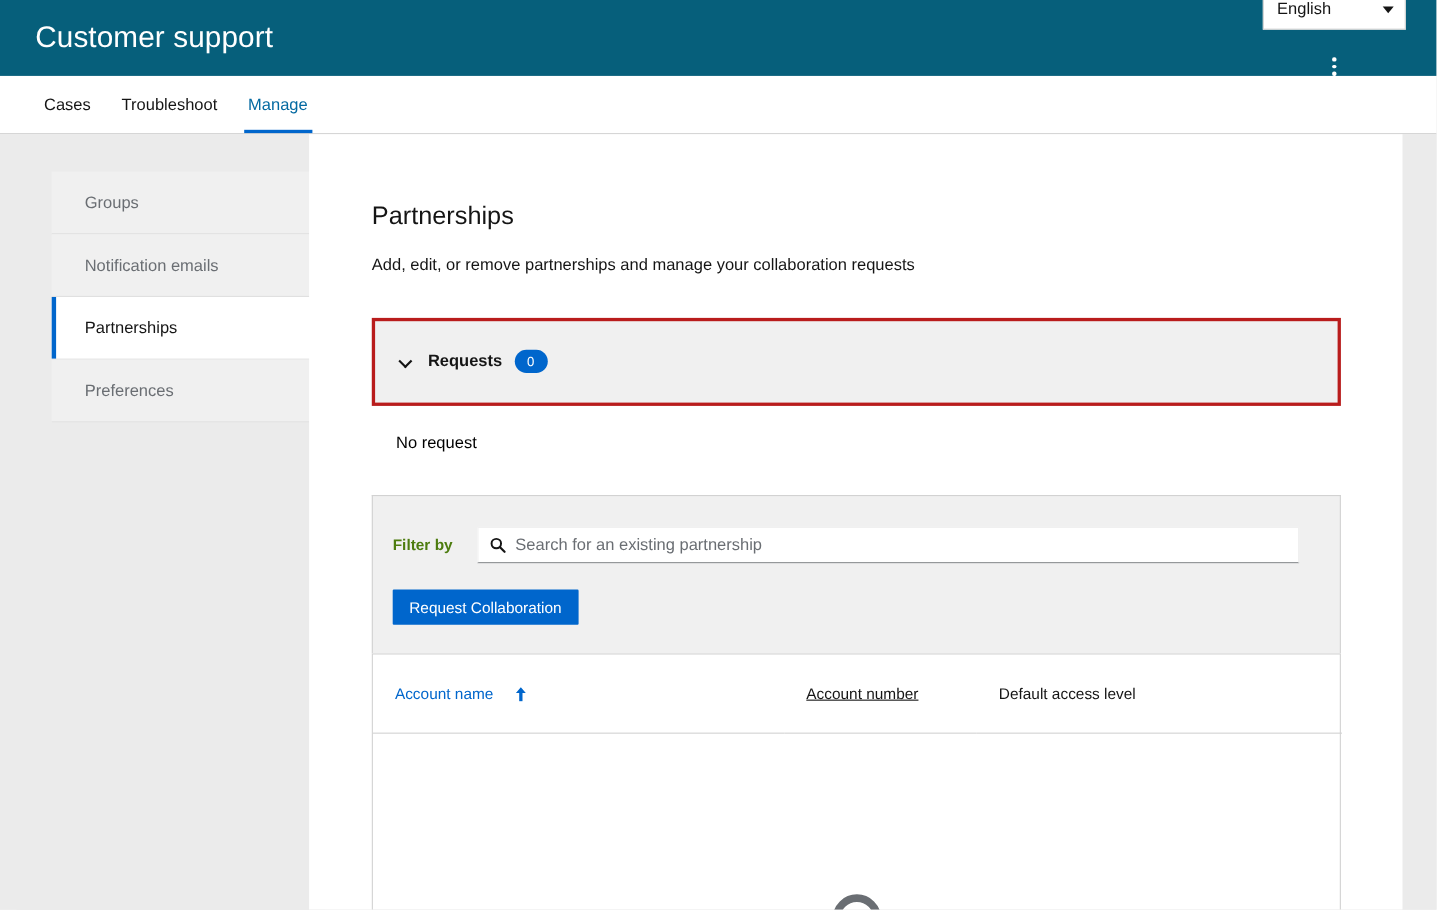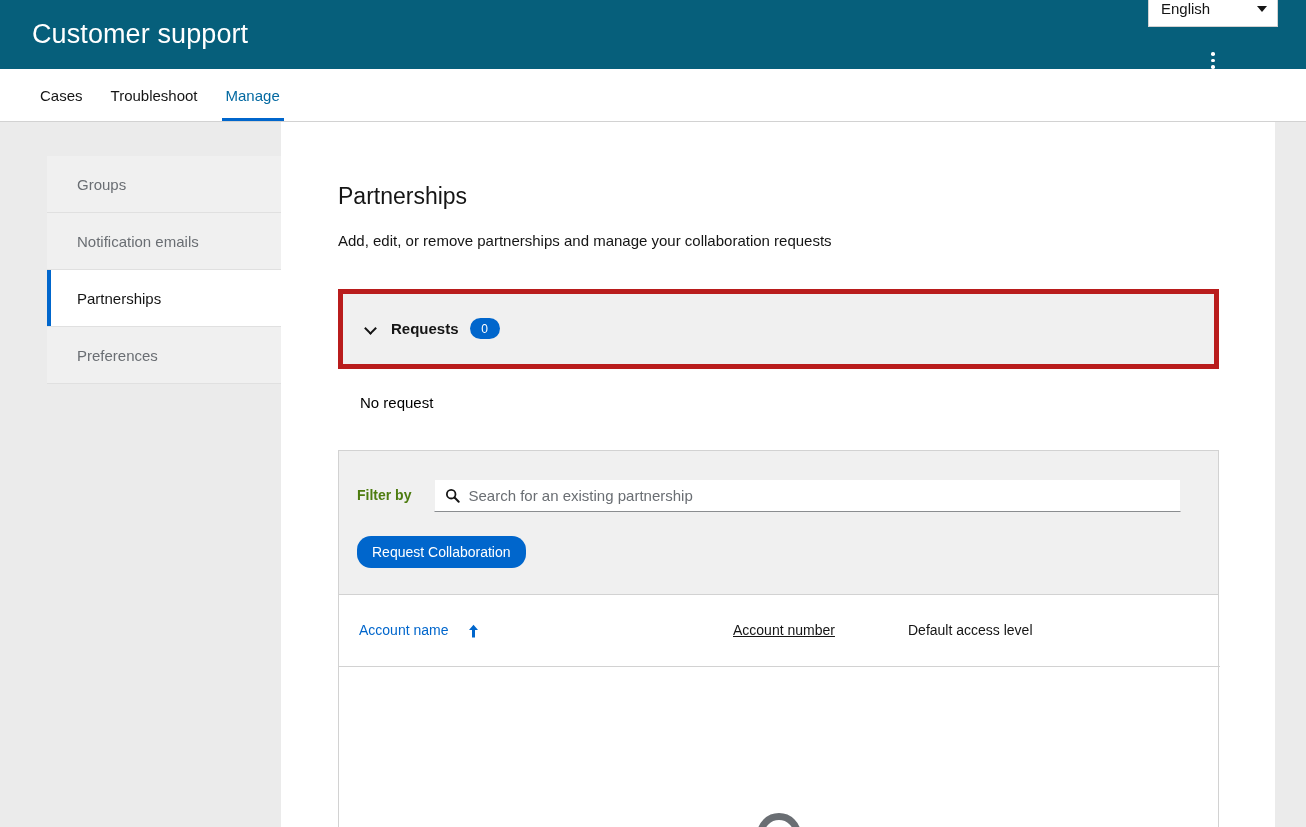--- a/index.html
+++ b/index.html
@@ -183,21 +183,21 @@
     color: #151515;
     line-height: 1.4;
   }
 
   
   .accordion {
     margin-top: 38px;
     width: 881px;
     height: 80px;
     background: #f0f0f0;
-    border: 5px solid #b91c1c;
+    border: 3px solid #b91c1c;
     display: flex;
     align-items: center;
     padding-left: 22px;
     cursor: pointer;
   }
   .chevron {
     width: 12px;
     height: 12px;
     position: relative;
     margin-right: 14px;
@@ -284,21 +284,21 @@
     height: 100%;
   }
   .search-input::placeholder { color: #6a6e73; opacity: 1; }
 
   .primary-btn {
     margin-top: 24px;
     height: 32px;
     background: #0066cc;
     color: #ffffff;
     border: none;
-    border-radius: 14px;
+    border-radius: 1px;
     font-family: "Liberation Sans", sans-serif;
     font-size: 14px;
     padding: 0 15px;
     cursor: pointer;
     line-height: 32px;
   }
 
   
   .table-wrap {
     width: 881px;

